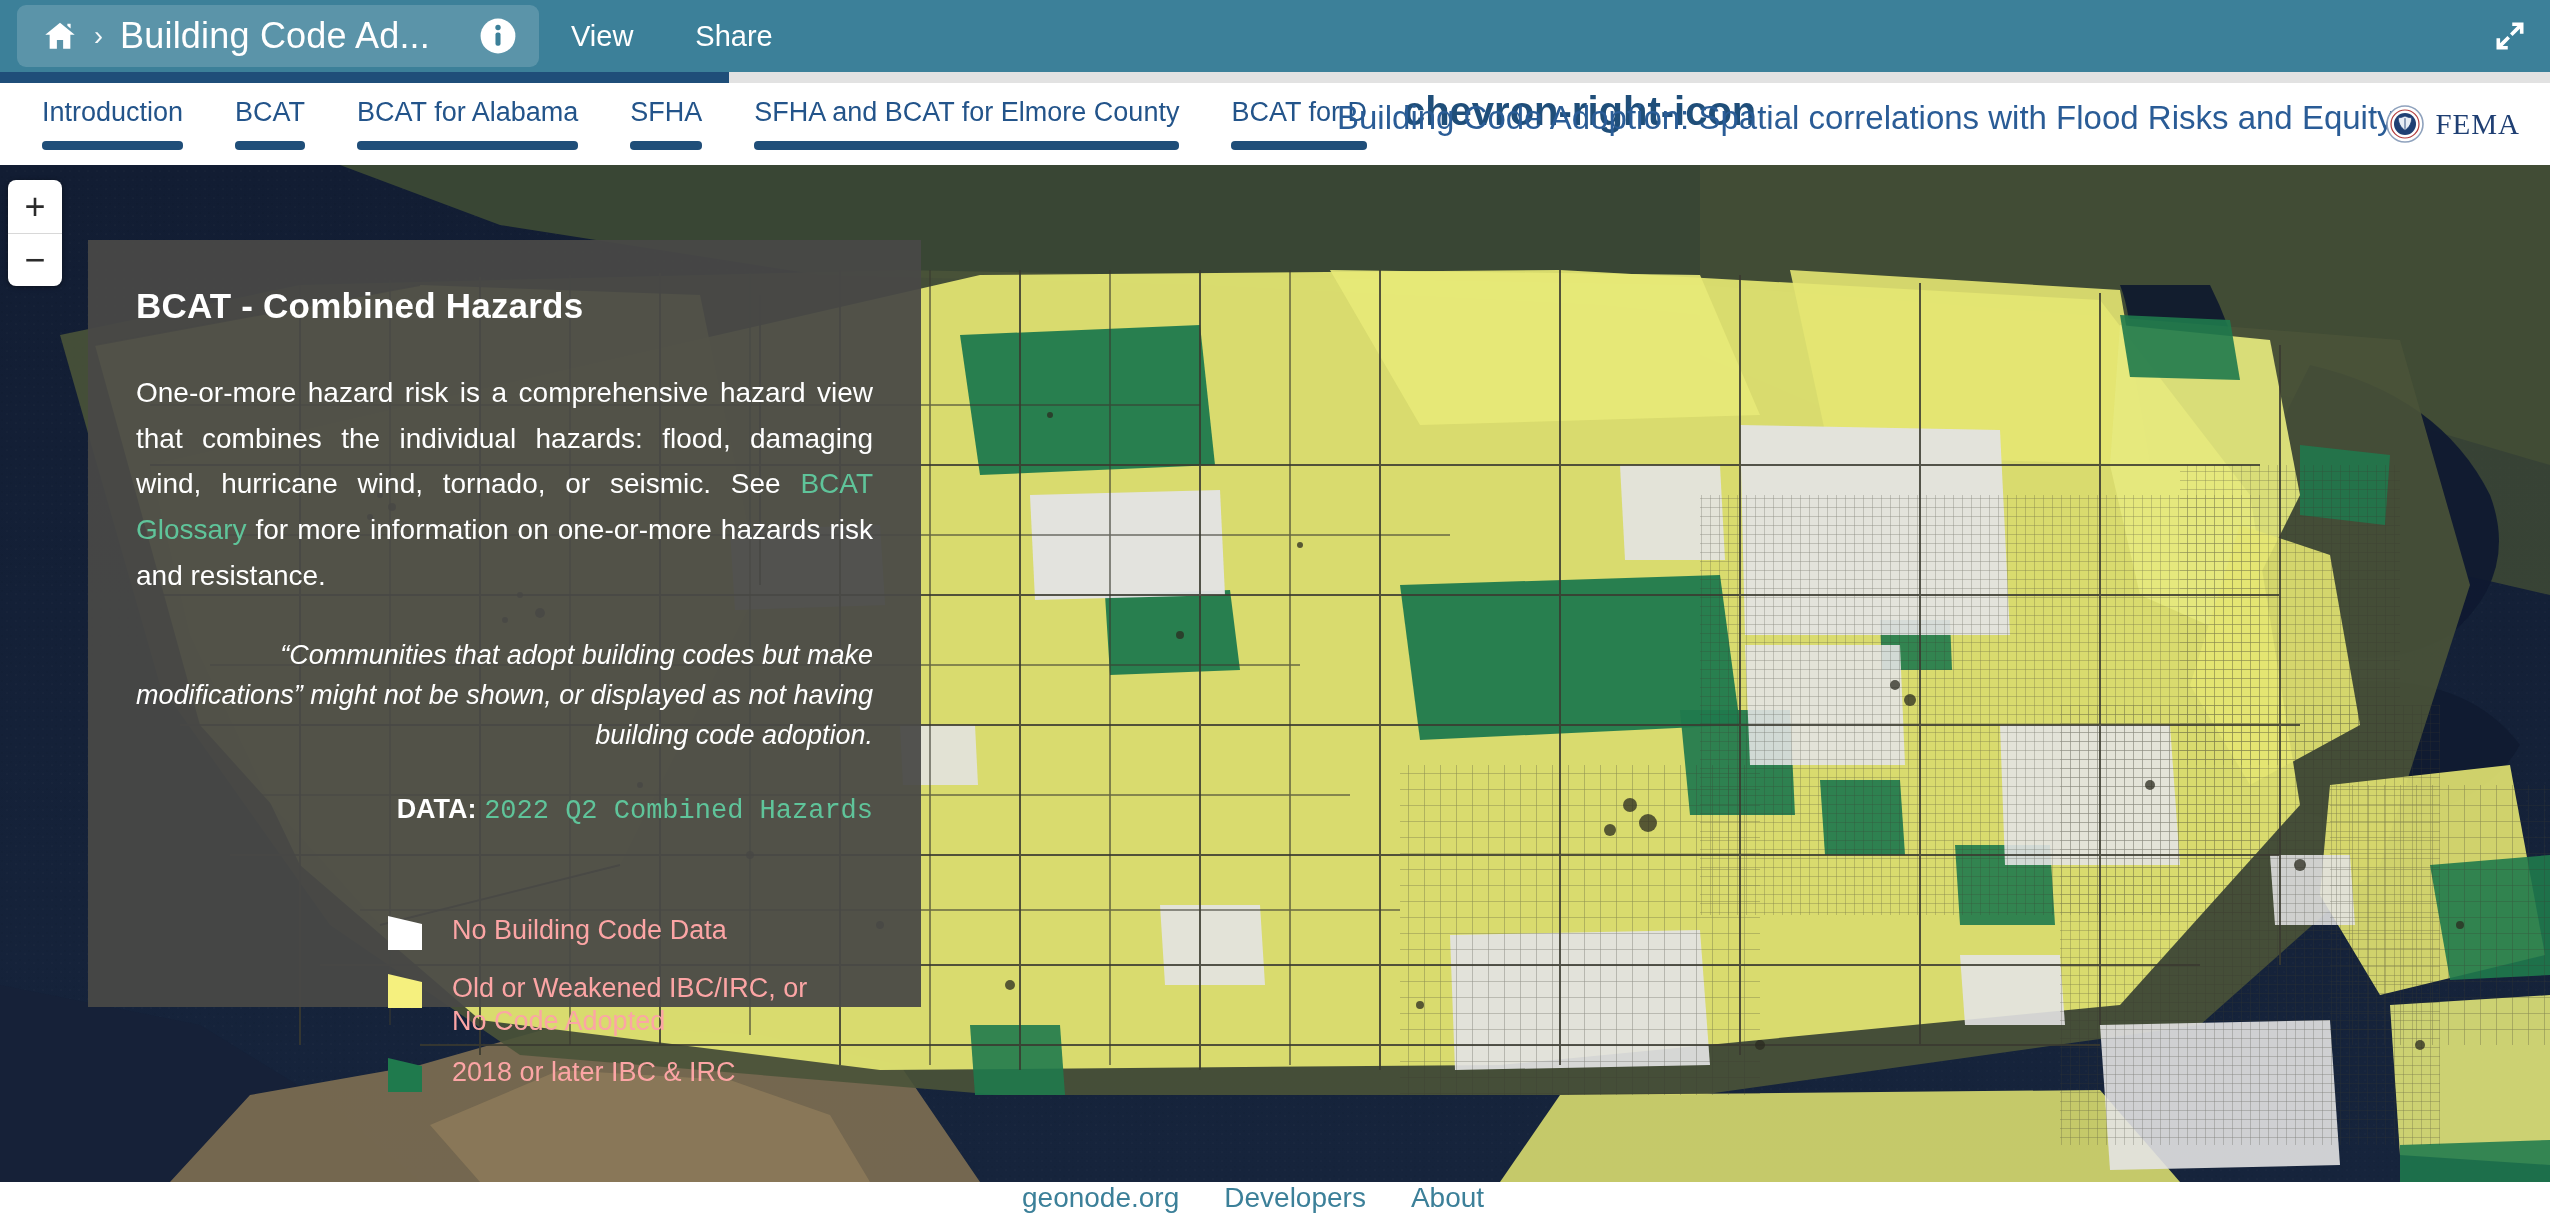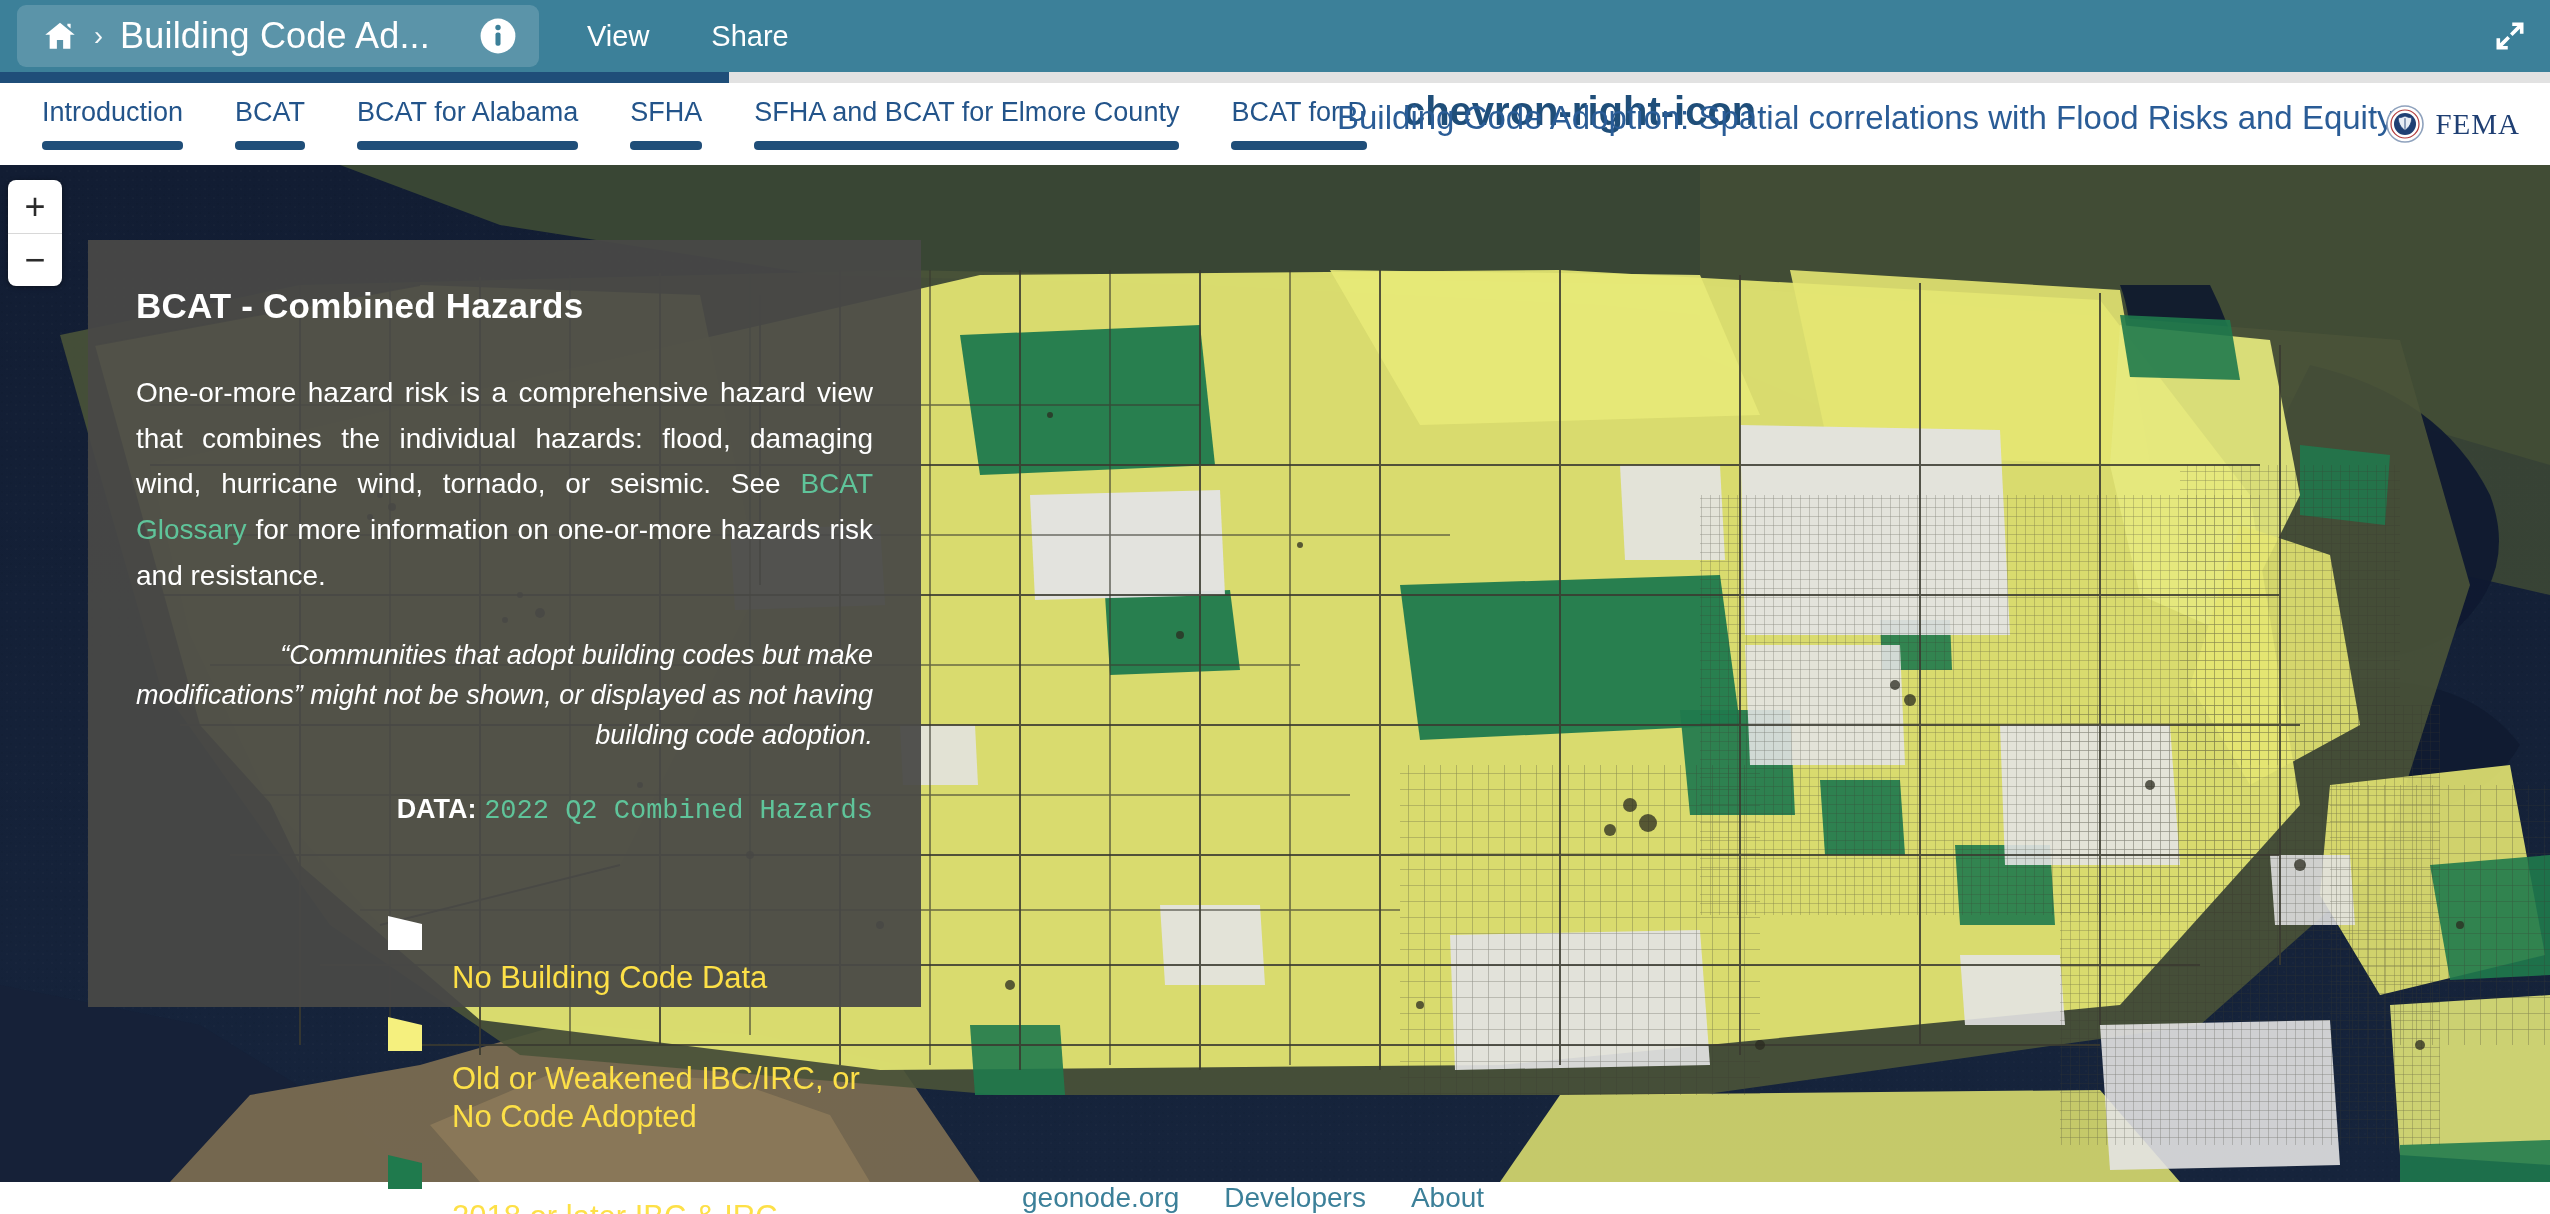--- a/index.html
+++ b/index.html
@@ -32,21 +32,21 @@
     white-space: nowrap; letter-spacing: .2px;
   }
   .info-icon {
     width: 38px; height: 38px; flex: none; margin-left: 32px;
     display: block; cursor: pointer;
   }
   .hdr-link {
     color: #ffffff; font-size: 29px; font-weight: 400;
     margin-left: 62px; cursor: pointer; white-space: nowrap;
   }
-  .hdr-link:first-of-type { margin-left: 48px; }
+  .hdr-link:first-of-type { margin-left: 32px; }
   .expand-icon {
     position: absolute; right: 22px; top: 50%; transform: translateY(-50%);
     width: 36px; height: 36px; cursor: pointer;
   }
 
   
   .progress-track {
     position: absolute; left: 0; top: 72px;
     width: 2550px; height: 11px; background: #e2e2e2;
   }
@@ -153,22 +153,22 @@
   .panel-data .data-label { font-weight: 700; }
   .data-link { color: #5fc49a; cursor: pointer; font-family: Liberation Mono, monospace; }
 
   .legend { padding-left: 248px; }
   .legend-row {
     display: flex; align-items: flex-start;
     margin-bottom: 16px;
   }
   .legend-swatch { width: 42px; height: 42px; flex: none; margin-right: 26px; display:block; }
   .legend-label {
-    color: #fde047; font-size: 31px; font-weight: 400;
-    line-height: 1.22; padding-top: 2px; white-space: pre-line; margin-top: 45px;
+    color: #fca5a5; font-size: 27px; font-weight: 400;
+    line-height: 1.22; padding-top: 2px; white-space: pre-line;
   }
 
   
   .footer {
     position: absolute; left: 0; top: 1182px;
     width: 2550px; height: 32px;
     background: #ffffff;
     display: flex; align-items: center;
     padding-left: 1022px; gap: 45px;
   }

